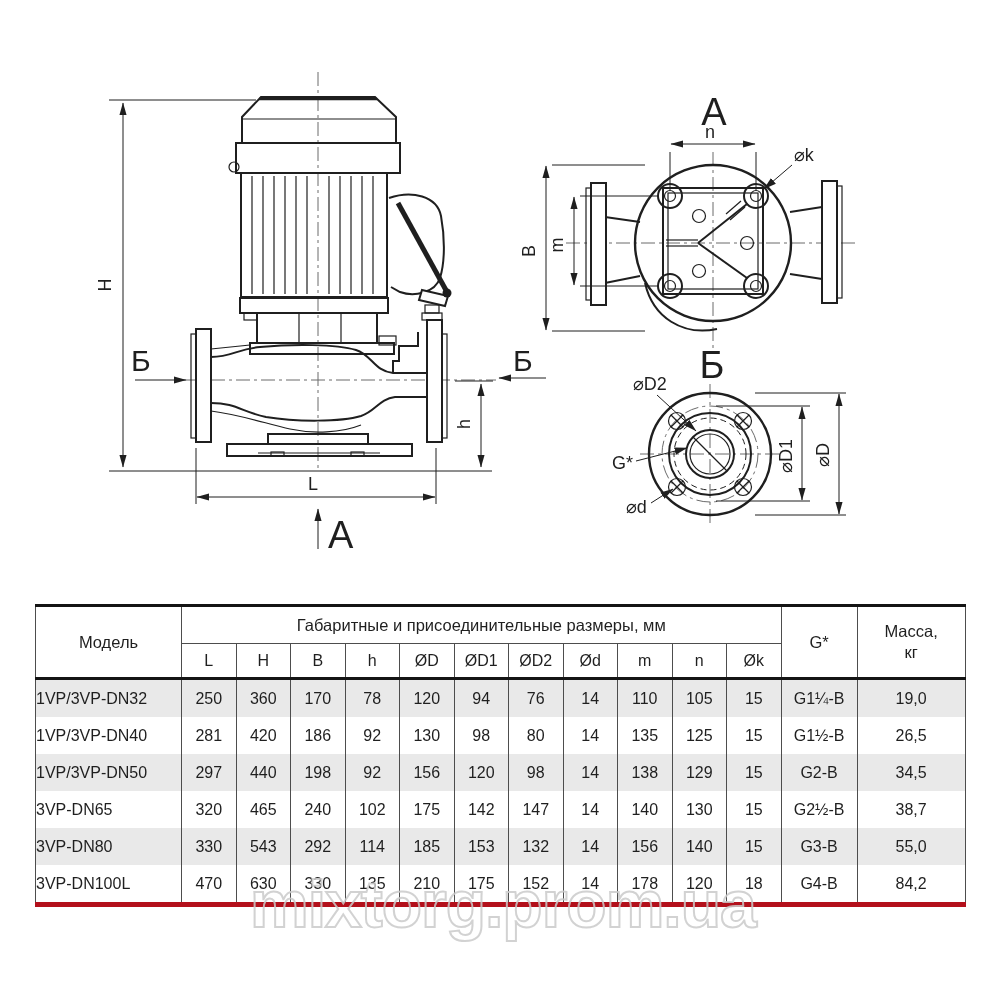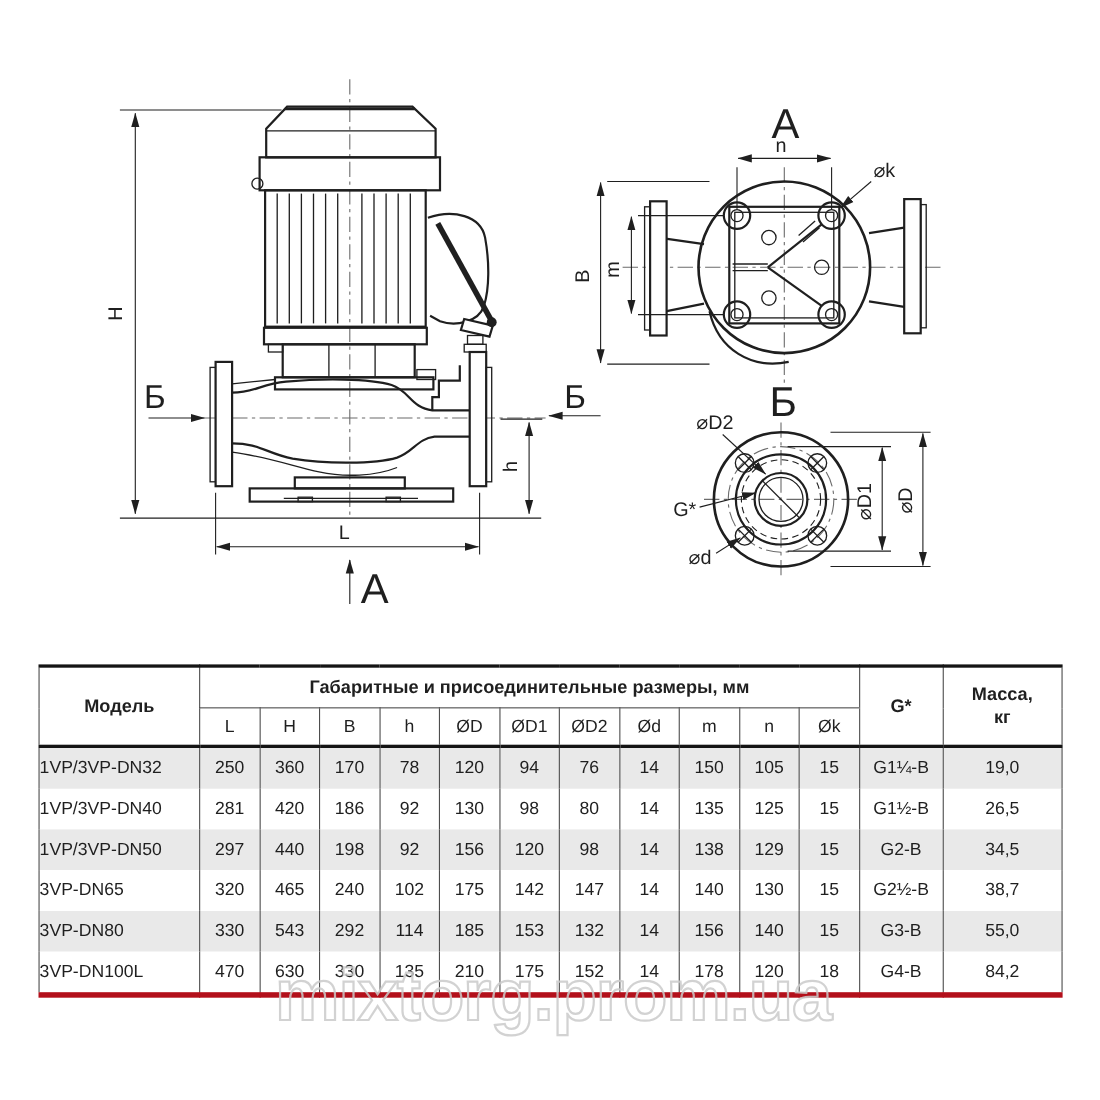--- a/index.html
+++ b/index.html
@@ -20,21 +20,21 @@
   .lbl{font-size:18px;}
   .ttl{font-size:38px;}
   .sec{font-size:30px;}
 
   
   table.dims{position:absolute;left:35px;top:604px;width:930px;z-index:2;
     border-collapse:collapse;table-layout:fixed;text-align:center;font-size:16px;
     border-top:3px solid #141414;border-bottom:5px solid #b3101b;
     border-left:1px solid #4d4d4d;border-right:1px solid #4d4d4d;}
   .dims th,.dims td{border-left:1.5px solid #4d4d4d;padding:0;overflow:hidden;}
-  .dims thead th{font-weight:bold;font-size:16.5px;border-bottom:3px solid #141414;}
+  .dims thead th{font-weight:normal;font-size:16.5px;border-bottom:3px solid #141414;}
   .dims th.group{height:36px;border-bottom:1px solid #4d4d4d;}
   .dims tr.sub th{height:33px;font-weight:normal;font-size:16px;}
   .dims tbody td{height:37px;}
   .dims tbody tr:nth-child(odd){background:#e9e9e9;}
   .dims td.model{text-align:left;}
   .mass-h{white-space:pre-line;line-height:1.25;}
 
   .footnote{position:absolute;left:37px;top:916px;font-size:15px;z-index:2;}
   .watermark{position:absolute;left:250px;top:842px;z-index:3;pointer-events:none;
     font-size:66px;font-weight:bold;letter-spacing:-1px;opacity:.85;
@@ -327,21 +327,21 @@
         <tr>
           <td class="model">1VP/3VP-DN32</td>
           <td>250</td>
           <td>360</td>
           <td>170</td>
           <td>78</td>
           <td>120</td>
           <td>94</td>
           <td>76</td>
           <td>14</td>
-          <td>150</td>
+          <td>110</td>
           <td>105</td>
           <td>15</td>
           <td>G1¼-B</td>
           <td>19,0</td>
         </tr>
         <tr>
           <td class="model">1VP/3VP-DN40</td>
           <td>281</td>
           <td>420</td>
           <td>186</td>

